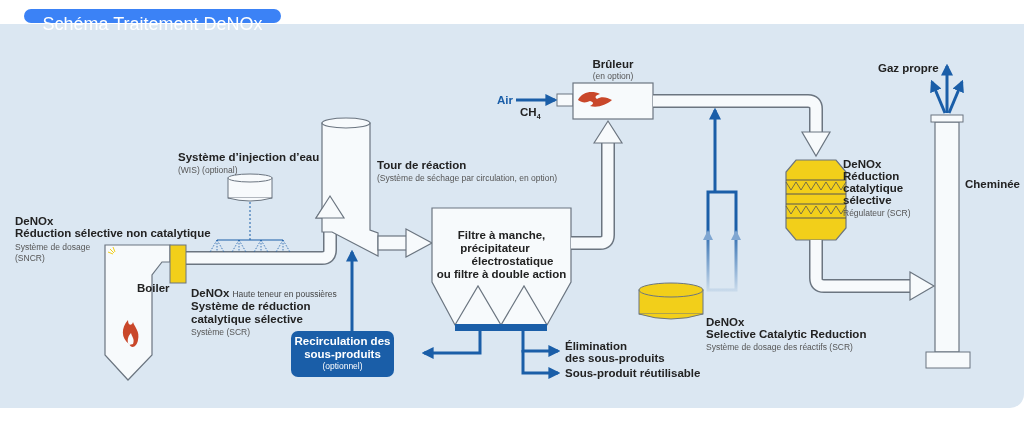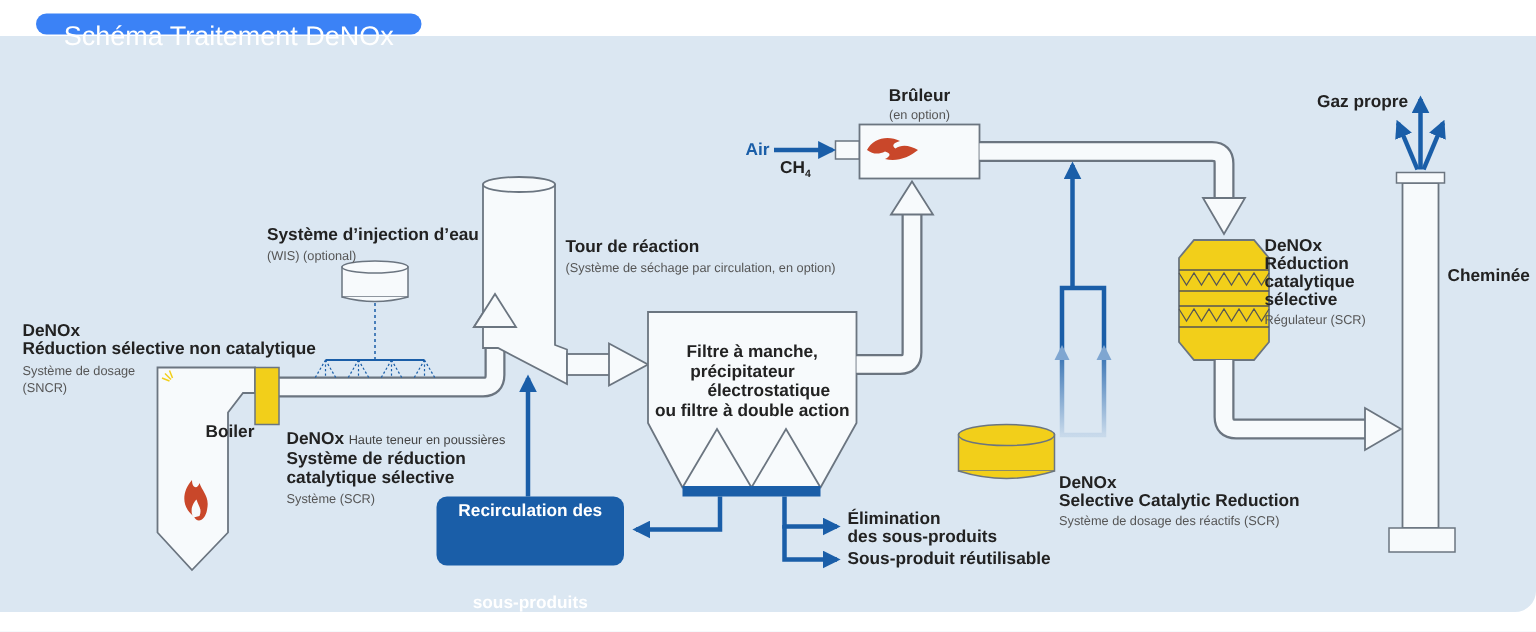--- a/index.html
+++ b/index.html
@@ -4,22 +4,22 @@
 <style>
   html, body { margin:0; padding:0; background:#ffffff; }
   body { width:1024px; height:421px; position:relative; overflow:hidden; font-family:"Liberation Sans", sans-serif; }
   #panel { position:absolute; left:0; top:24px; width:1024px; height:384px; background:#dbe7f2; border-radius:0 0 14px 0; }
   #title-pill { position:absolute; left:24px; top:9px; width:257px; height:14px; background:#3b82f6; border-radius:15px; color:#fff; font-size:18px; line-height:30px; text-align:center; }
   svg#diagram { position:absolute; left:0; top:0; }
   .lbl { position:absolute; color:#222; font-size:11px; line-height:13px; white-space:nowrap; }
   .b { font-weight:bold; font-size:11.5px; }
   .s { font-size:8.5px; color:#555; }
   .c { text-align:center; }
-  .w { color:#fff;margin-top:48px; }
-  #recirc { position:absolute; left:291px; top:331px; width:125px; height:46px; background:#1a5ea8; border-radius:7px; color:#fff; text-align:center; }
+  .w { color:#fff; }
+  #recirc { position:absolute; left:291px; top:331px; width:103px; height:46px; background:#1a5ea8; border-radius:7px; color:#fff; text-align:center; }
 </style>
 </head>
 <body>
 
 <div id="panel"></div>
 
 <svg id="diagram" width="1024" height="421" viewBox="0 0 1024 421">
   <defs>
     <linearGradient id="fadeUp" x1="0" y1="1" x2="0" y2="0">
       <stop offset="0" stop-color="#1a5ea8" stop-opacity="0.1"></stop>

